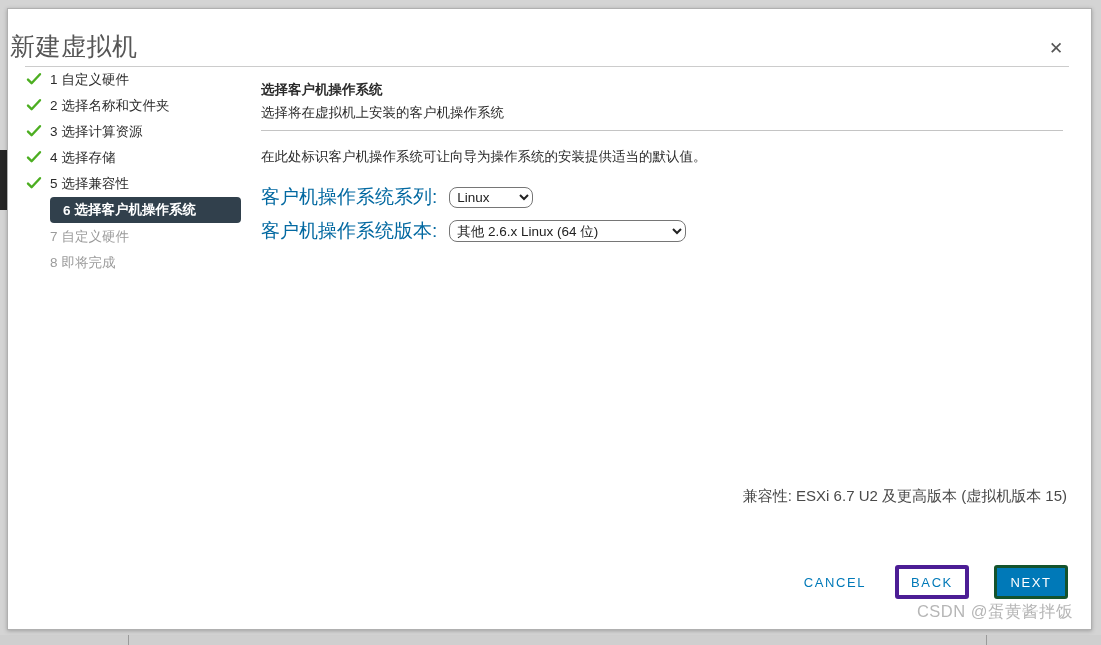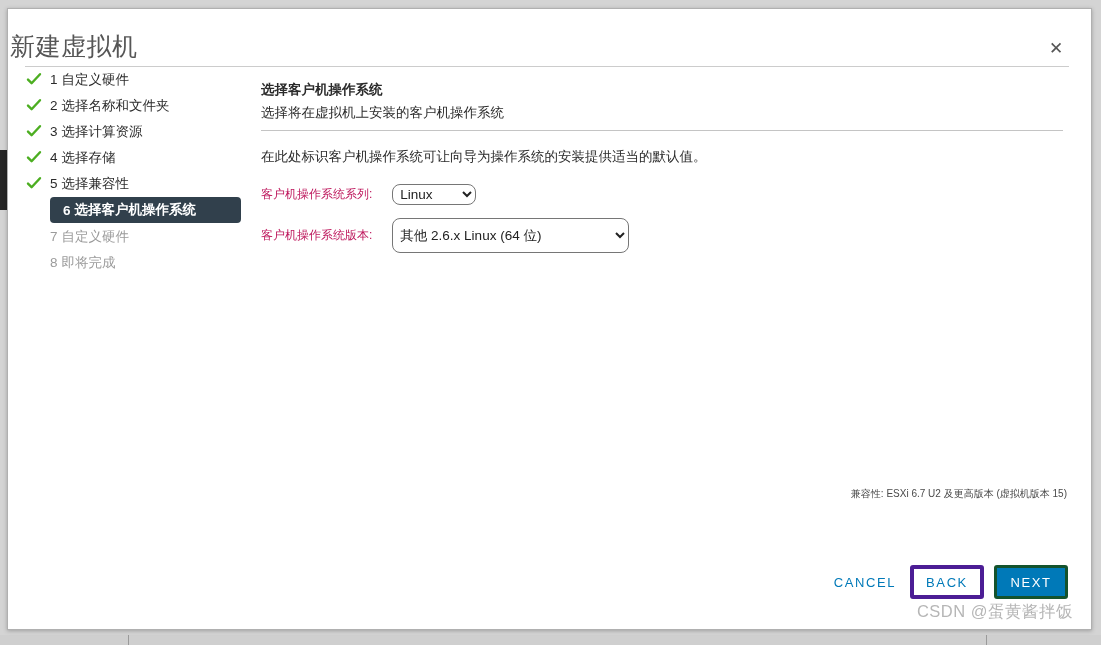--- a/index.html
+++ b/index.html
@@ -204,65 +204,65 @@
   .form-row {
     position: absolute;
     left: 7px;
     display: flex;
     align-items: center;
   }
   .form-row.row-family { top: 117px; }
   .form-row.row-version { top: 151px; }
 
   .field-label {
-    font-size: 12px;
-    color: #be185d;
-    white-space: nowrap;
-    margin-right: 20px;
+    font-size: 19px;
+    color: #0369a1;
+    white-space: nowrap;
+    margin-right: 12px;
   }
 
   select.native-select {
     font-family: "Liberation Sans", "DejaVu Sans", sans-serif;
     font-size: 13.5px;
     color: #222222;
     background: #ffffff;
     border: 1px solid #767676;
     border-radius: 8px;
     padding: 1px 3px;
     box-sizing: border-box;
     height: 21px;
     cursor: pointer;
   }
   select.sel-family { width: 84px; }
-  select.sel-version { width: 237px; height: 35px; }
+  select.sel-version { width: 237px; height: 22px; }
 
   
   .compat-line {
     position: absolute;
     right: 24px;
     top: 478px;
-    font-size: 10px;
+    font-size: 15px;
     color: #4a4a4a;
     white-space: nowrap;
   }
 
   .dialog-footer {
     position: absolute;
     left: 0;
     right: 0;
     bottom: 0;
     height: 64px;
   }
   .btn-row {
     position: absolute;
     right: 23px;
     top: 0px;
     display: flex;
     align-items: center;
-    gap: 10px;
+    gap: 25px;
   }
   .btn {
     font-family: "Liberation Sans", "DejaVu Sans", sans-serif;
     font-size: 13px;
     letter-spacing: 1.6px;
     cursor: pointer;
     box-sizing: border-box;
     border-radius: 3px;
     display: flex;
     align-items: center;

